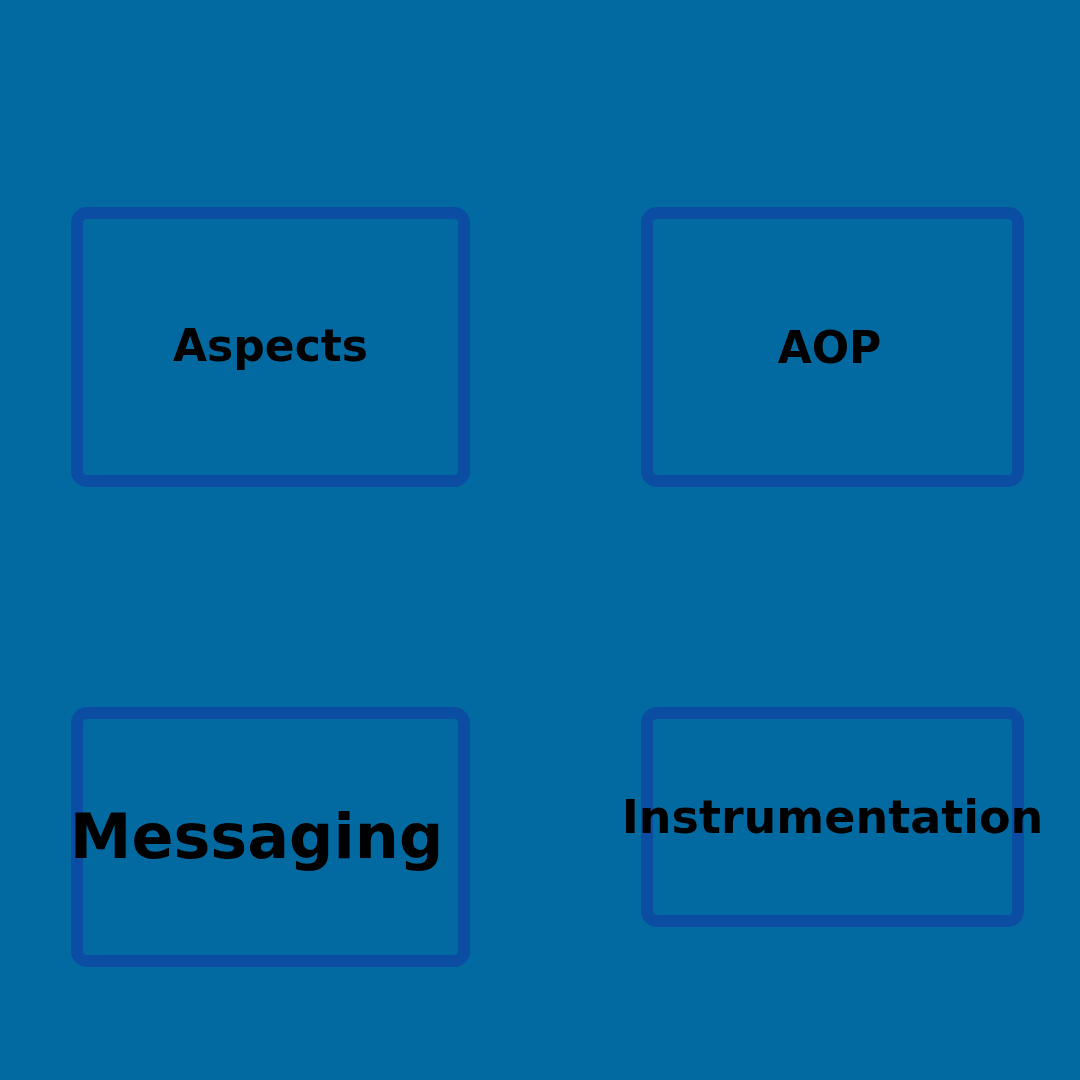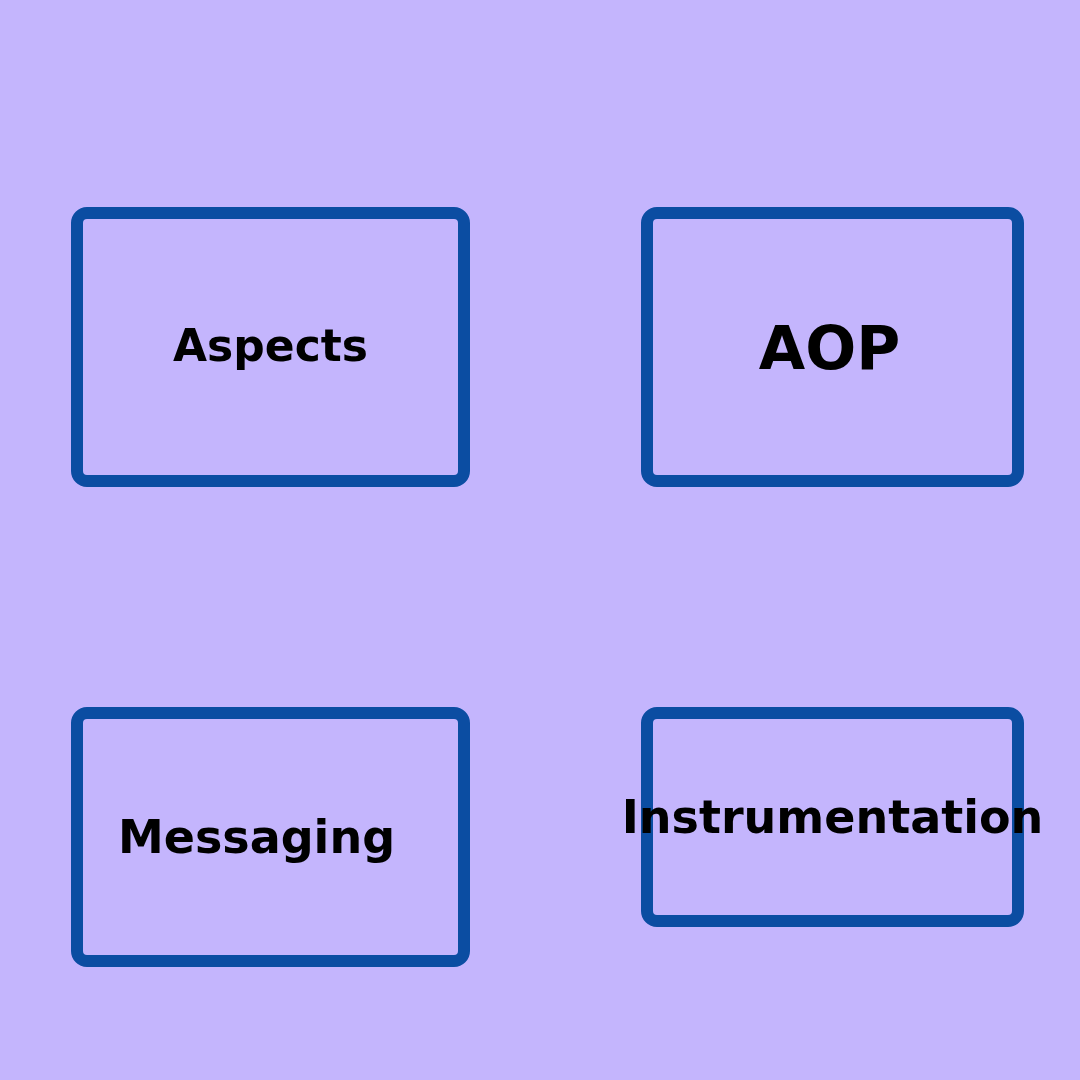--- a/index.html
+++ b/index.html
@@ -11,21 +11,21 @@
     width: 1080px;
     height: 1080px;
     overflow: hidden;
     font-family: "DejaVu Sans", sans-serif;
   }
 
   #canvas {
     position: relative;
     width: 1080px;
     height: 1080px;
-    background: #c4b5fd;
+    background: #0369a1;
   }
 
   .node-box {
     position: absolute;
     box-sizing: border-box;
     border-style: solid;
     border-width: 12px;
     border-color: #0B4DA2;
     border-radius: 16px;
     background: transparent;
@@ -56,32 +56,32 @@
     transform: translateY(-1px);
   }
 
   #box-aop {
     left: 641px;
     top: 207px;
     width: 383px;
     height: 280px;
   }
   #box-aop .node-label {
-    font-size: 60px;
+    font-size: 44px;
     transform: translate(-3px, 1px);
   }
 
   #box-messaging {
     left: 71px;
     top: 707px;
     width: 399px;
     height: 260px;
   }
   #box-messaging .node-label {
-    font-size: 46px;
+    font-size: 62px;
     transform: translateX(-14px);
   }
 
   #box-instrumentation {
     left: 641px;
     top: 707px;
     width: 383px;
     height: 220px;
   }
   #box-instrumentation .node-label {

